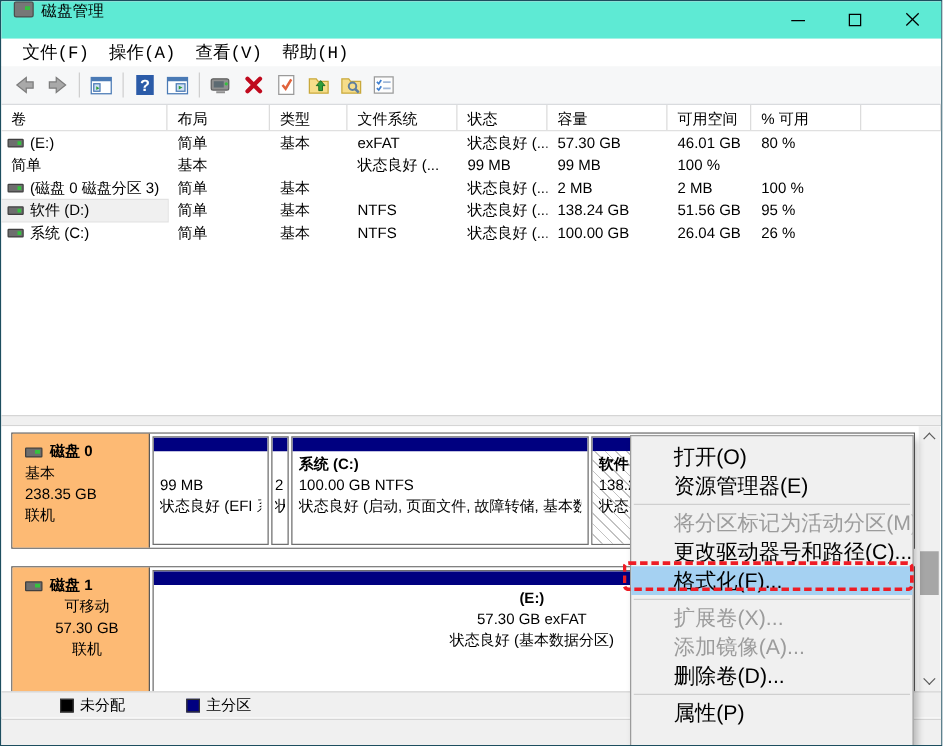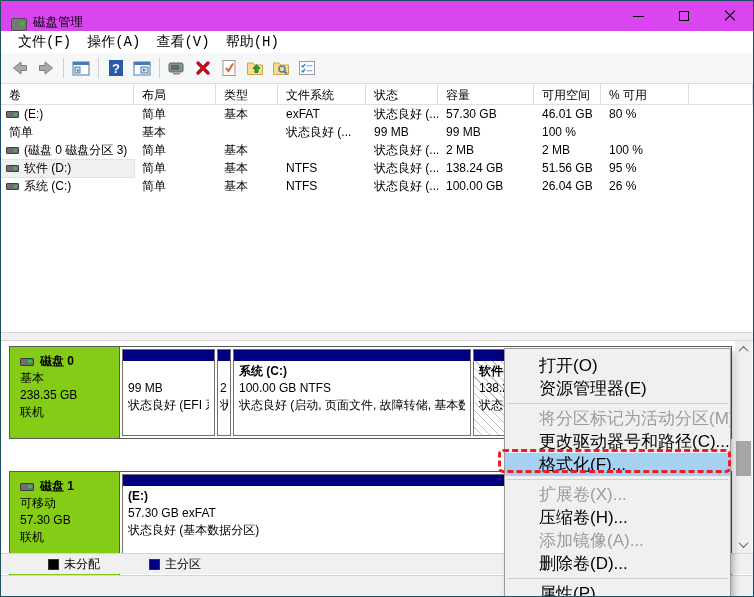--- a/index.html
+++ b/index.html
@@ -2,21 +2,21 @@
 <html><head>
 <meta charset="utf-8">
 <style>
   * { margin:0; padding:0; box-sizing:border-box; }
   html,body { width:754px; height:597px; font-family:"Liberation Sans","DejaVu Sans",sans-serif; }
   .window {
     position:relative; width:754px; height:597px; background:#ffffff;
     border:1px solid #1d4e5f; overflow:hidden; font-size:12px; color:#000;
   }
   
-  .titlebar { position:absolute; left:0; top:0; right:0; height:30px; background:#d946ef; display:flex; align-items:flex-end; }
+  .titlebar { position:absolute; left:0; top:0; right:0; height:30px; background:#5eead4; display:flex; align-items:flex-start; }
   .app-icon { width:16px; height:13px; margin:0 6px 0 10px; position:relative; background:#777; border:1px solid #4d4d4d; border-radius:2px; }
   .app-icon::after { content:""; position:absolute; right:2px; top:3px; width:4px; height:3px; background:#35c13f; }
   .title-text { font-size:12.5px; }
   .win-controls { position:absolute; right:0; top:0; height:30px; display:flex; }
   .win-btn { width:46px; height:30px; display:flex; align-items:center; justify-content:center; cursor:default; }
   .glyph-min { width:11px; border-top:1px solid #000; display:block; }
   .glyph-max { width:10px; height:10px; border:1px solid #000; display:block; }
   .glyph-close { position:relative; width:12px; height:12px; display:block; }
   .glyph-close i, .glyph-close b { position:absolute; left:-1px; top:5px; width:14px; border-top:1px solid #000; }
   .glyph-close i { transform:rotate(45deg); } .glyph-close b { transform:rotate(-45deg); }
@@ -37,22 +37,22 @@
   .vt-row .cell-vol { display:flex; align-items:center; padding-left:5px; }
   .vol-icon { flex:0 0 13px; width:13px; height:7px; background:#6e6e6e; border:1px solid #3f3f3f; border-radius:1px; margin-right:5px; position:relative; }
   .vol-icon::after { content:""; position:absolute; right:1px; top:1px; width:3px; height:3px; background:#35c13f; }
   .hl-cell { background:#f0f0f0; outline:1px solid #e2e2e2; }
   
   .splitter { position:absolute; left:0; top:331px; right:0; height:9px; background:#f0f0f0; border-top:1px solid #d5d5d5; border-bottom:1px solid #d5d5d5; }
   
   .graph-pane { position:absolute; left:0; top:340px; right:0; height:212px; background:#fff; }
   .disk-row { position:absolute; left:8px; width:723px; display:flex; border:1px solid #5a5a5a; }
   .disk-row.d0 { top:5px; height:93px; }
-  .disk-row.d1 { top:130px; height:105px; }
-  .disk-info { flex:0 0 110px; background:#84cc16; border-right:1px solid #5a5a5a; padding:6px 0 16px 10px; line-height:17px; }
+  .disk-row.d1 { top:112px; height:105px;text-align:center; }
+  .disk-info { flex:0 0 110px; background:#fdba74; border-right:1px solid #5a5a5a; padding:6px 0 16px 10px; line-height:17px; }
   .disk-title { display:flex; align-items:center; font-weight:bold; }
   .disk-icon { width:14px; height:8px; background:#6e6e6e; border:1px solid #3f3f3f; border-radius:1px; margin-right:6px; position:relative; }
   .disk-icon::after { content:""; position:absolute; right:1px; top:1px; width:4px; height:3px; background:#35c13f; }
   .disk-graphic { flex:1; background:#fff; padding:2px; display:flex; gap:2px; }
   .partition { border:1px solid #6f6f6f; display:flex; flex-direction:column; overflow:hidden; background:#fff; }
   .pt-strip { height:11px; background:#000080; flex:0 0 11px; }
   .pt-body { flex:1; padding:2px 5px 0 5px; overflow:hidden; }
   .pt-body .ln { min-height:17px; line-height:17px; white-space:nowrap; overflow:hidden; font-size:12px; }
   .pt-body .ln.b { font-weight:bold; }
   .pt-body.hatched { background:repeating-linear-gradient(45deg,#ffffff 0 5px,#c2c2c2 5px 6px); }
@@ -376,21 +376,20 @@
 
   <div class="context-menu">
     <div class="cm-item">打开(O)</div>
     <div class="cm-item">资源管理器(E)</div>
     <div class="cm-sep"></div>
     <div class="cm-item disabled">将分区标记为活动分区(M)</div>
     <div class="cm-item">更改驱动器号和路径(C)...</div>
     <div class="cm-item highlight">格式化(F)...</div>
     <div class="cm-sep"></div>
     <div class="cm-item disabled">扩展卷(X)...</div>
-    <div class="cm-item">压缩卷(H)...</div>
     <div class="cm-item disabled">添加镜像(A)...</div>
     <div class="cm-item">删除卷(D)...</div>
     <div class="cm-sep"></div>
     <div class="cm-item">属性(P)</div>
   </div>
 
   <div class="red-annotation"></div>
 
 </div>
 

